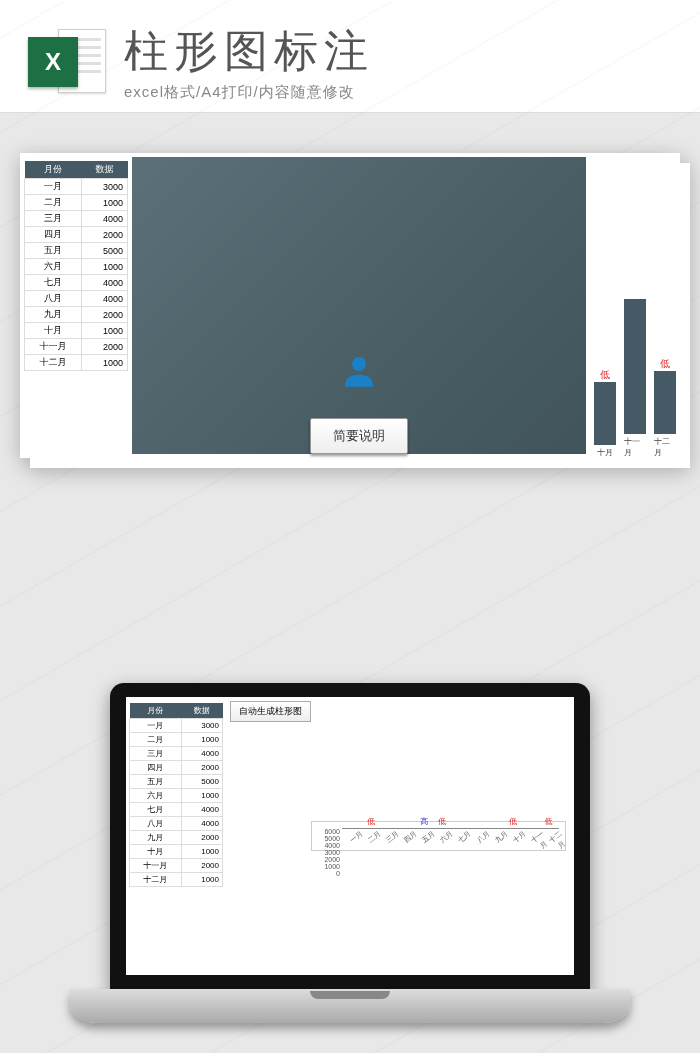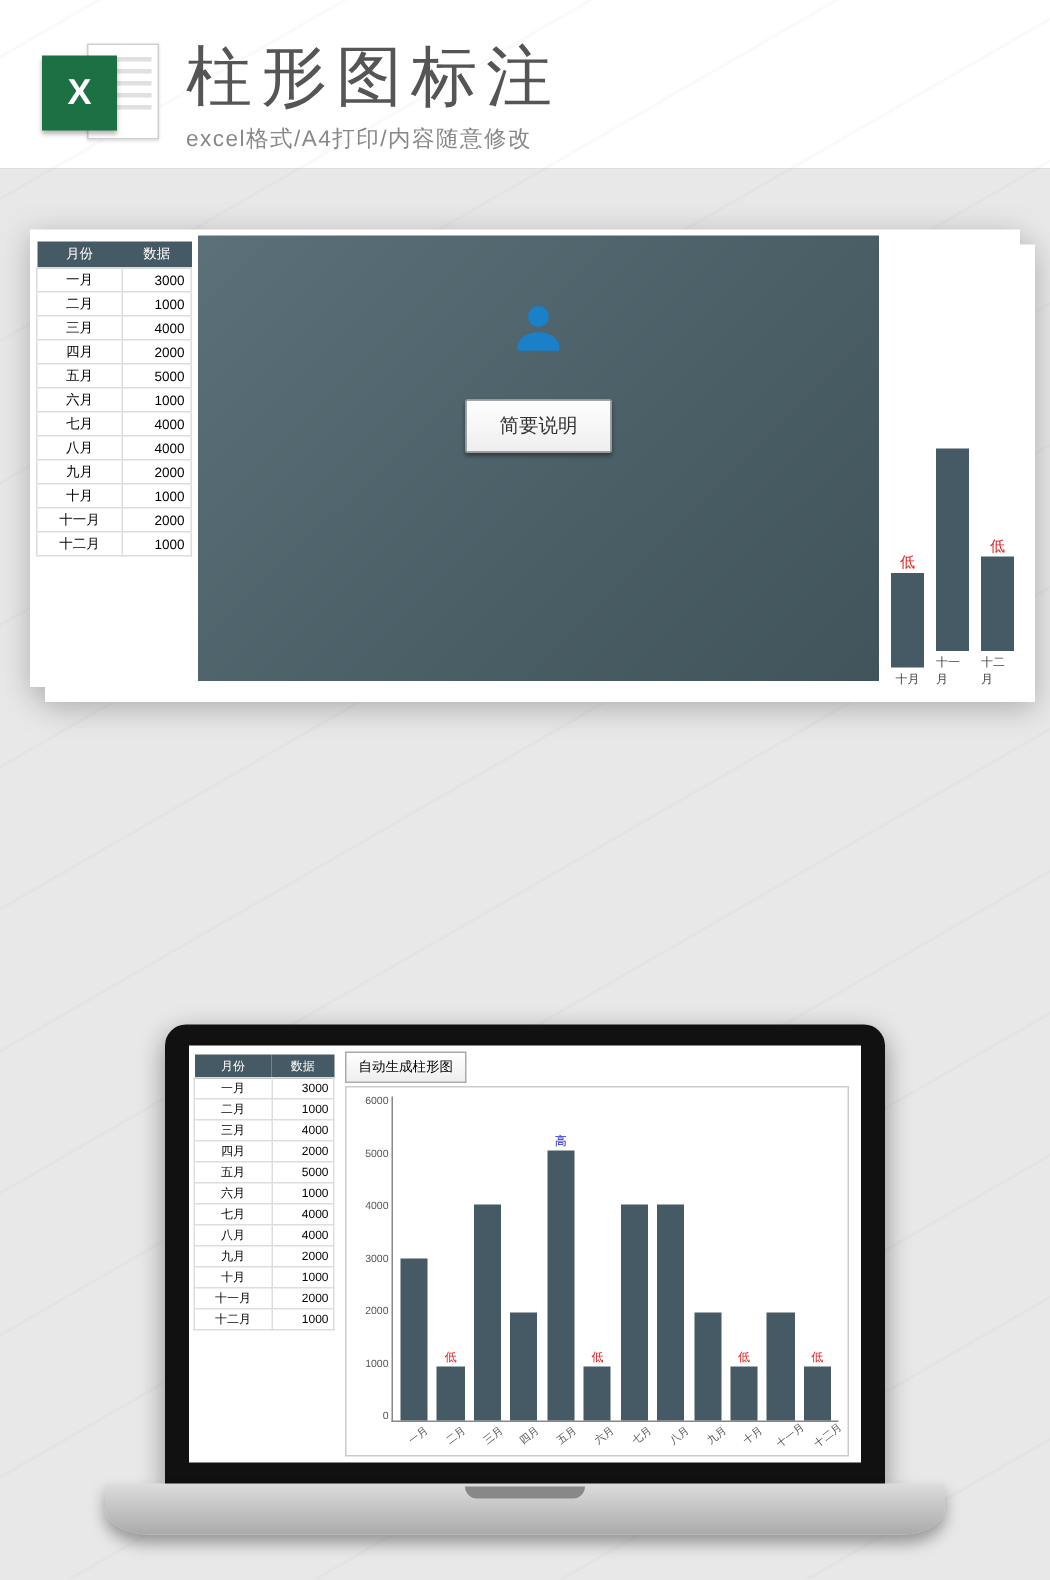--- a/index.html
+++ b/index.html
@@ -77,21 +77,21 @@
 .center-panel {
   flex: 1; margin: 4px 4px 4px 0; display: flex; flex-direction: column;
 }
 .panel-title {
   background: #e8eef3; color: #346; font-size: 21px; font-weight: bold;
   padding: 10px 6px; text-align: left; border: 1px solid #cfd8de;
   letter-spacing: 0px;
 }
 .panel-body {
   flex: 1; background: linear-gradient(135deg, #5b7078 0%, #4a5e66 60%, #41545c 100%);
-  position: relative; display: flex; justify-content: space-around; align-items: flex-start;
+  position: relative; display: flex; justify-content: space-around; align-items: flex-end;
   padding-top: 40px;
 }
 .panel-card {
   display: flex; flex-direction: column; align-items: center; gap: 22px;
 }
 .icon-slot { color:#1a80c8; }
 .icon-slot svg { width: 42px; height: 42px; }
 .panel-btn {
   background: linear-gradient(#fff,#eee); border: 1px solid #999;
   padding: 8px 22px; font-size: 13px; color:#333; border-radius: 2px;
@@ -136,21 +136,21 @@
 
 .screen .table-col2 {
   width: 100px; padding: 6px 3px; font-size: 8px;
 }
 .screen .table-col2 table { width:100%; border-collapse:collapse;}
 .screen .table-col2 th { background:#465a65;color:#fff;padding:2px;font-weight:normal;}
 .screen .table-col2 td { border:1px solid #ddd; padding:1px 3px; text-align:right;}
 .screen .table-col2 td:first-child{text-align:center;}
 
 .chart-area {
-  flex:1; padding:4px 8px 4px 4px; position:relative; display:flex; flex-direction:column;
+  flex:1; padding:4px 8px 4px 4px; position:relative; display:flex; align-items:center;
 }
 .chart-btn {
   align-self:flex-start; font-size:9px; padding:3px 8px;
   border:1px solid #aaa; background:linear-gradient(#fff,#eee); margin-bottom:2px;
 }
 .chart-box {
   flex:1; border:1px solid #ccc; position:relative; padding:6px 6px 22px 30px;
 }
 .y-axis {
   position:absolute; left:2px; top:6px; bottom:22px; width:26px;

